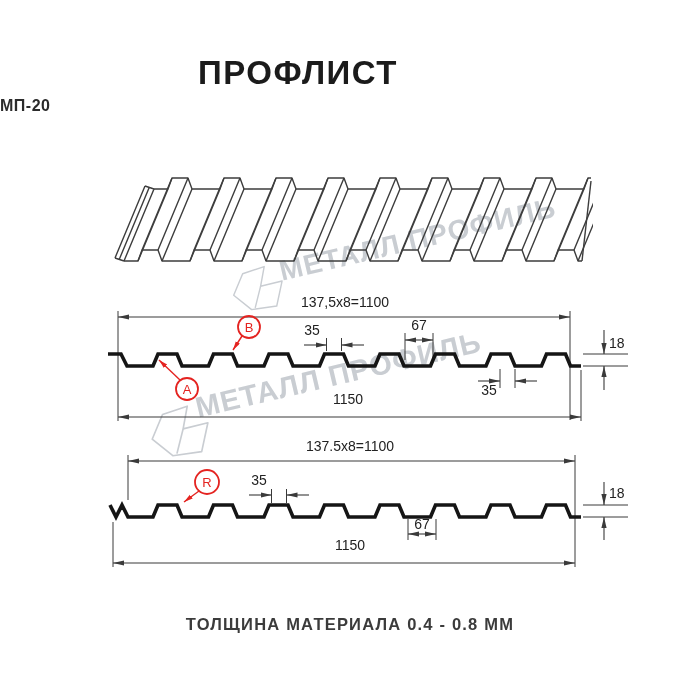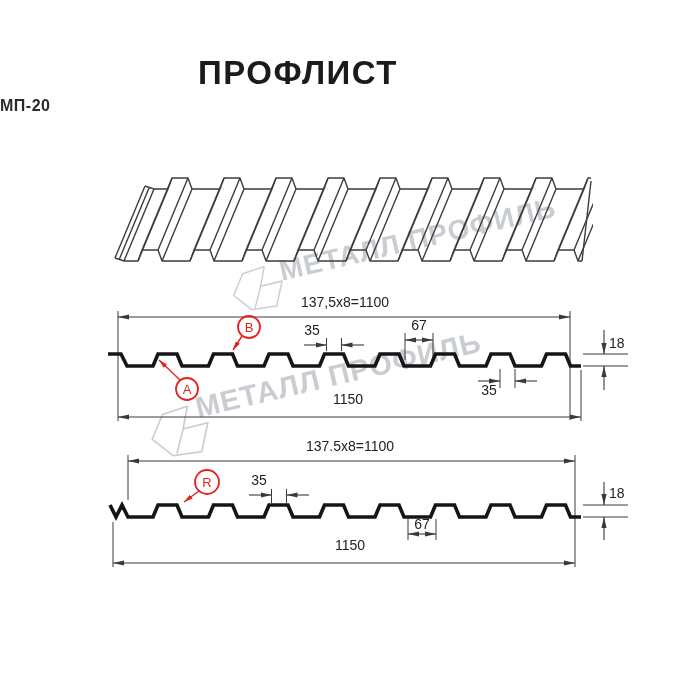--- a/index.html
+++ b/index.html
@@ -182,14 +182,15 @@
 
     <path class="profile" d="M90,65 L96,77 L102,65 L108,77 H133 L138,65 H157 L162,77 H188.5 L193.5,65 H212.5 L217.5,77 H244 L249,65 H268 L273,77 H299.5 L304.5,65 H323.5 L328.5,77 H355 L360,65 H379 L384,77 H410.5 L415.5,65 H434.5 L439.5,77 H466 L471,65 H490 L495,77 H521.5 L526.5,65 H545.5 L550.5,77 H561"></path>
 
     <g>
       <circle class="redcirc" cx="187" cy="42" r="12"></circle>
       <text class="red-text" x="187" y="47" text-anchor="middle">R</text>
       <line class="redline" x1="179" y1="51" x2="164" y2="62" marker-end="url(#m2r)"></line>
     </g>
   </svg>
 
+  <div class="abs footer">ТОЛЩИНА МАТЕРИАЛА 0.4 - 0.8 ММ</div>
 
 </div>
 
 </body></html>

